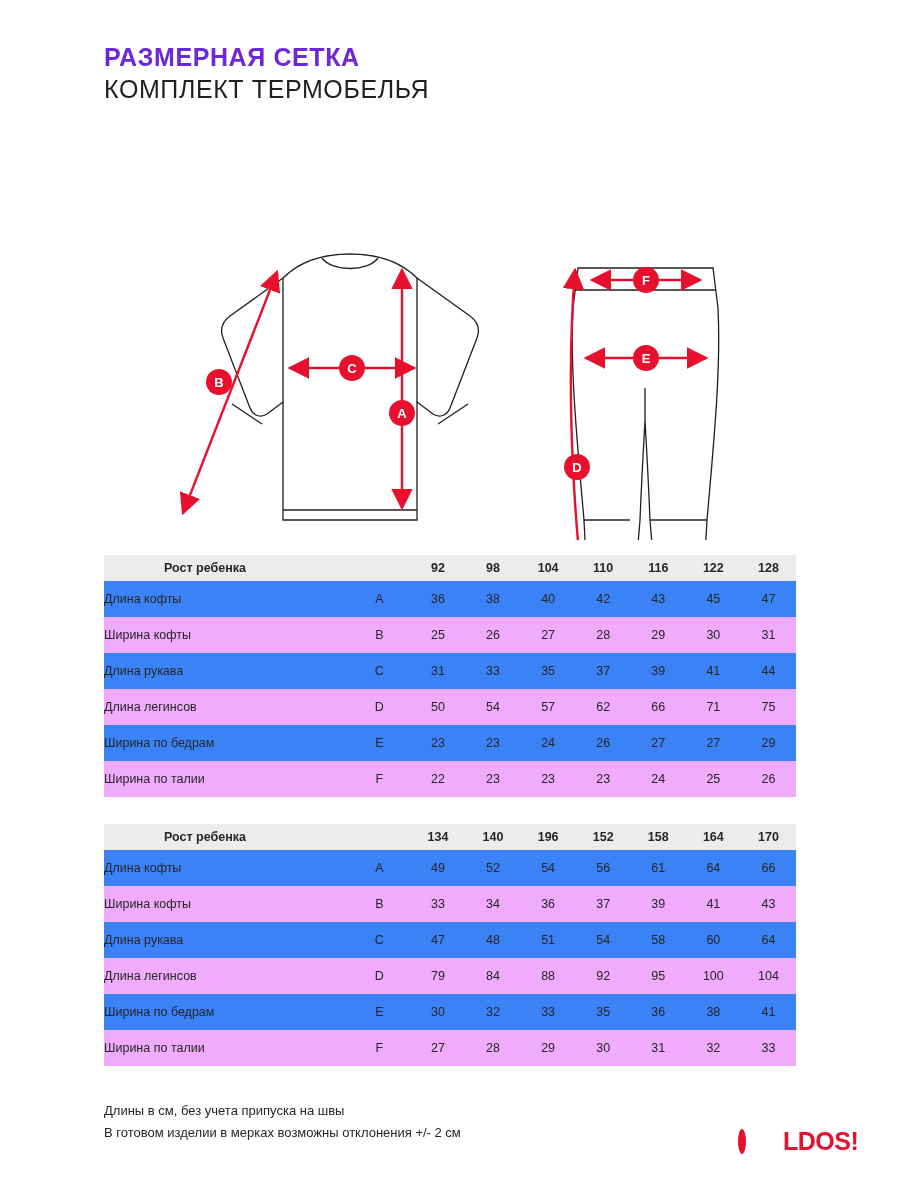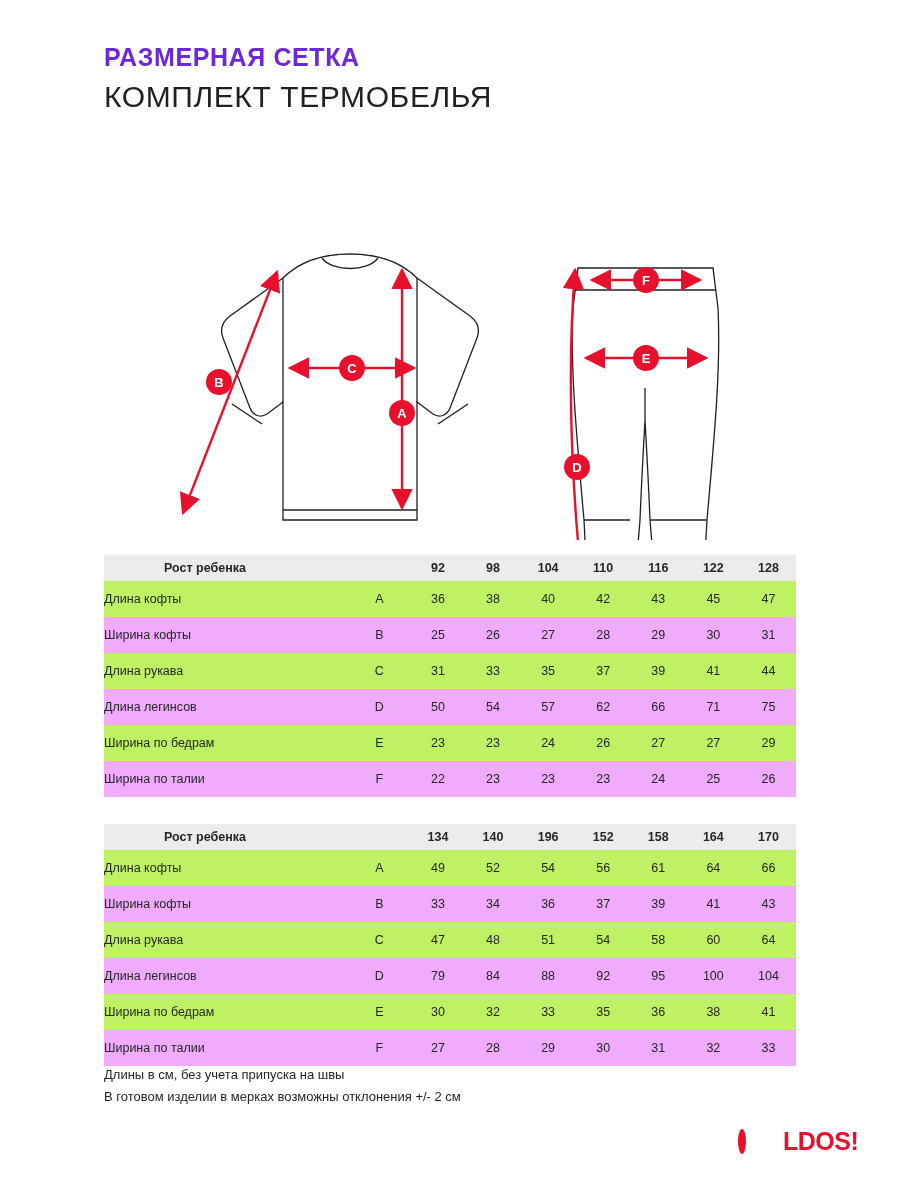--- a/index.html
+++ b/index.html
@@ -24,27 +24,27 @@
   }
   .heading .line1 {
     font-size: 25px;
     font-weight: bold;
     letter-spacing: 0.6px;
     color: #6d28d9;
     text-transform: uppercase;
     line-height: 30px;
   }
   .heading .line2 {
-    font-size: 30px;
+    font-size: 25px;
     font-weight: normal;
     letter-spacing: 0.6px;
     color: #231f20;
     text-transform: uppercase;
     line-height: 30px;
-    margin-top: 10px;
+    margin-top: 2px;
   }
 
   
   .illustration {
     position: absolute;
     left: 0;
     top: 120px;
     width: 900px;
     height: 420px;
   }
@@ -69,21 +69,21 @@
     height: 36px;
     font-weight: normal;
     color: #262626;
   }
   table.size-table tr.head th {
     background: #ececec;
     height: 26px;
     font-weight: bold;
     font-size: 12.5px;
   }
-  table.size-table tr.odd td { background: #bef264; }
+  table.size-table tr.odd td { background: #3b82f6; }
   table.size-table tr.even td { background: #f0abfc; }
 
   th.c-name, td.c-name {
     text-align: left;
     padding-left: 12px;
     width: 244px;
   }
   tr.head th.c-name { padding-left: 60px; }
   th.c-letter, td.c-letter {
     width: 62px;
@@ -91,21 +91,21 @@
   }
   th.c-val, td.c-val {
     width: 55px;
     text-align: center;
   }
 
   
   .notes {
     position: absolute;
     left: 104px;
-    top: 1064px;
+    top: 1100px;
     font-size: 13px;
     line-height: 22px;
     color: #262626;
   }
 
   
   .logo {
     position: absolute;
     left: 738px;
     top: 1124px;

